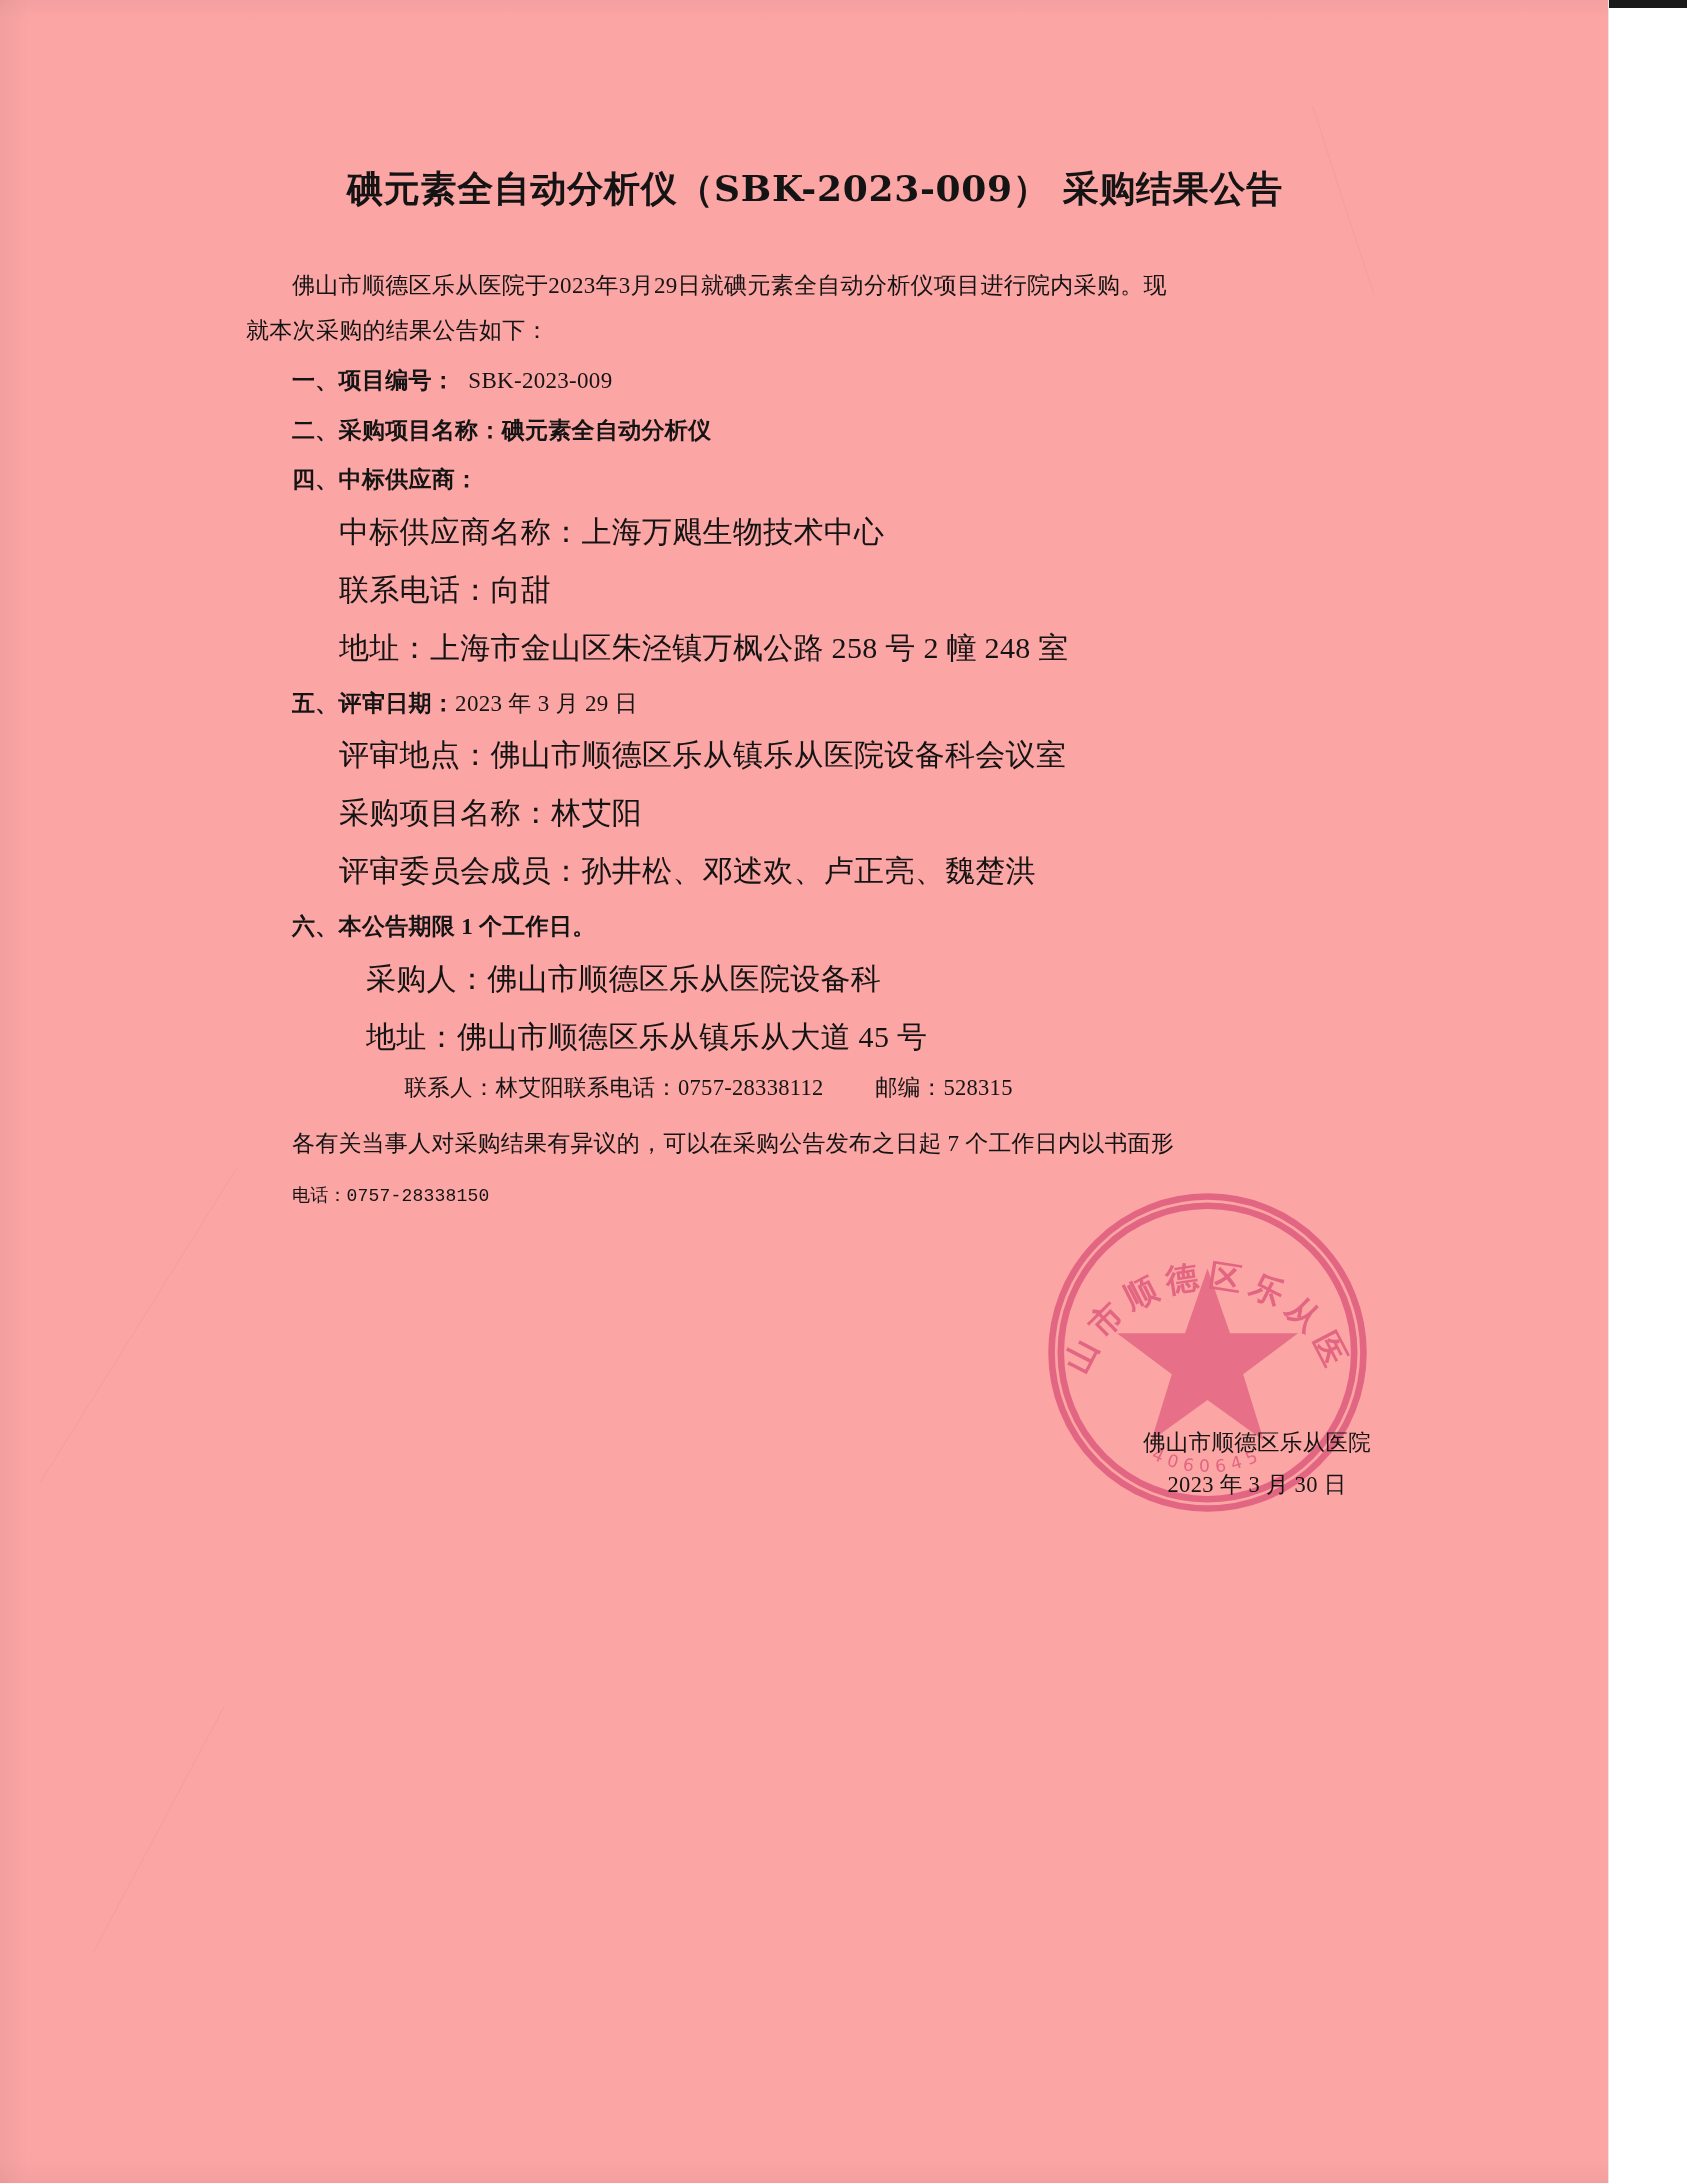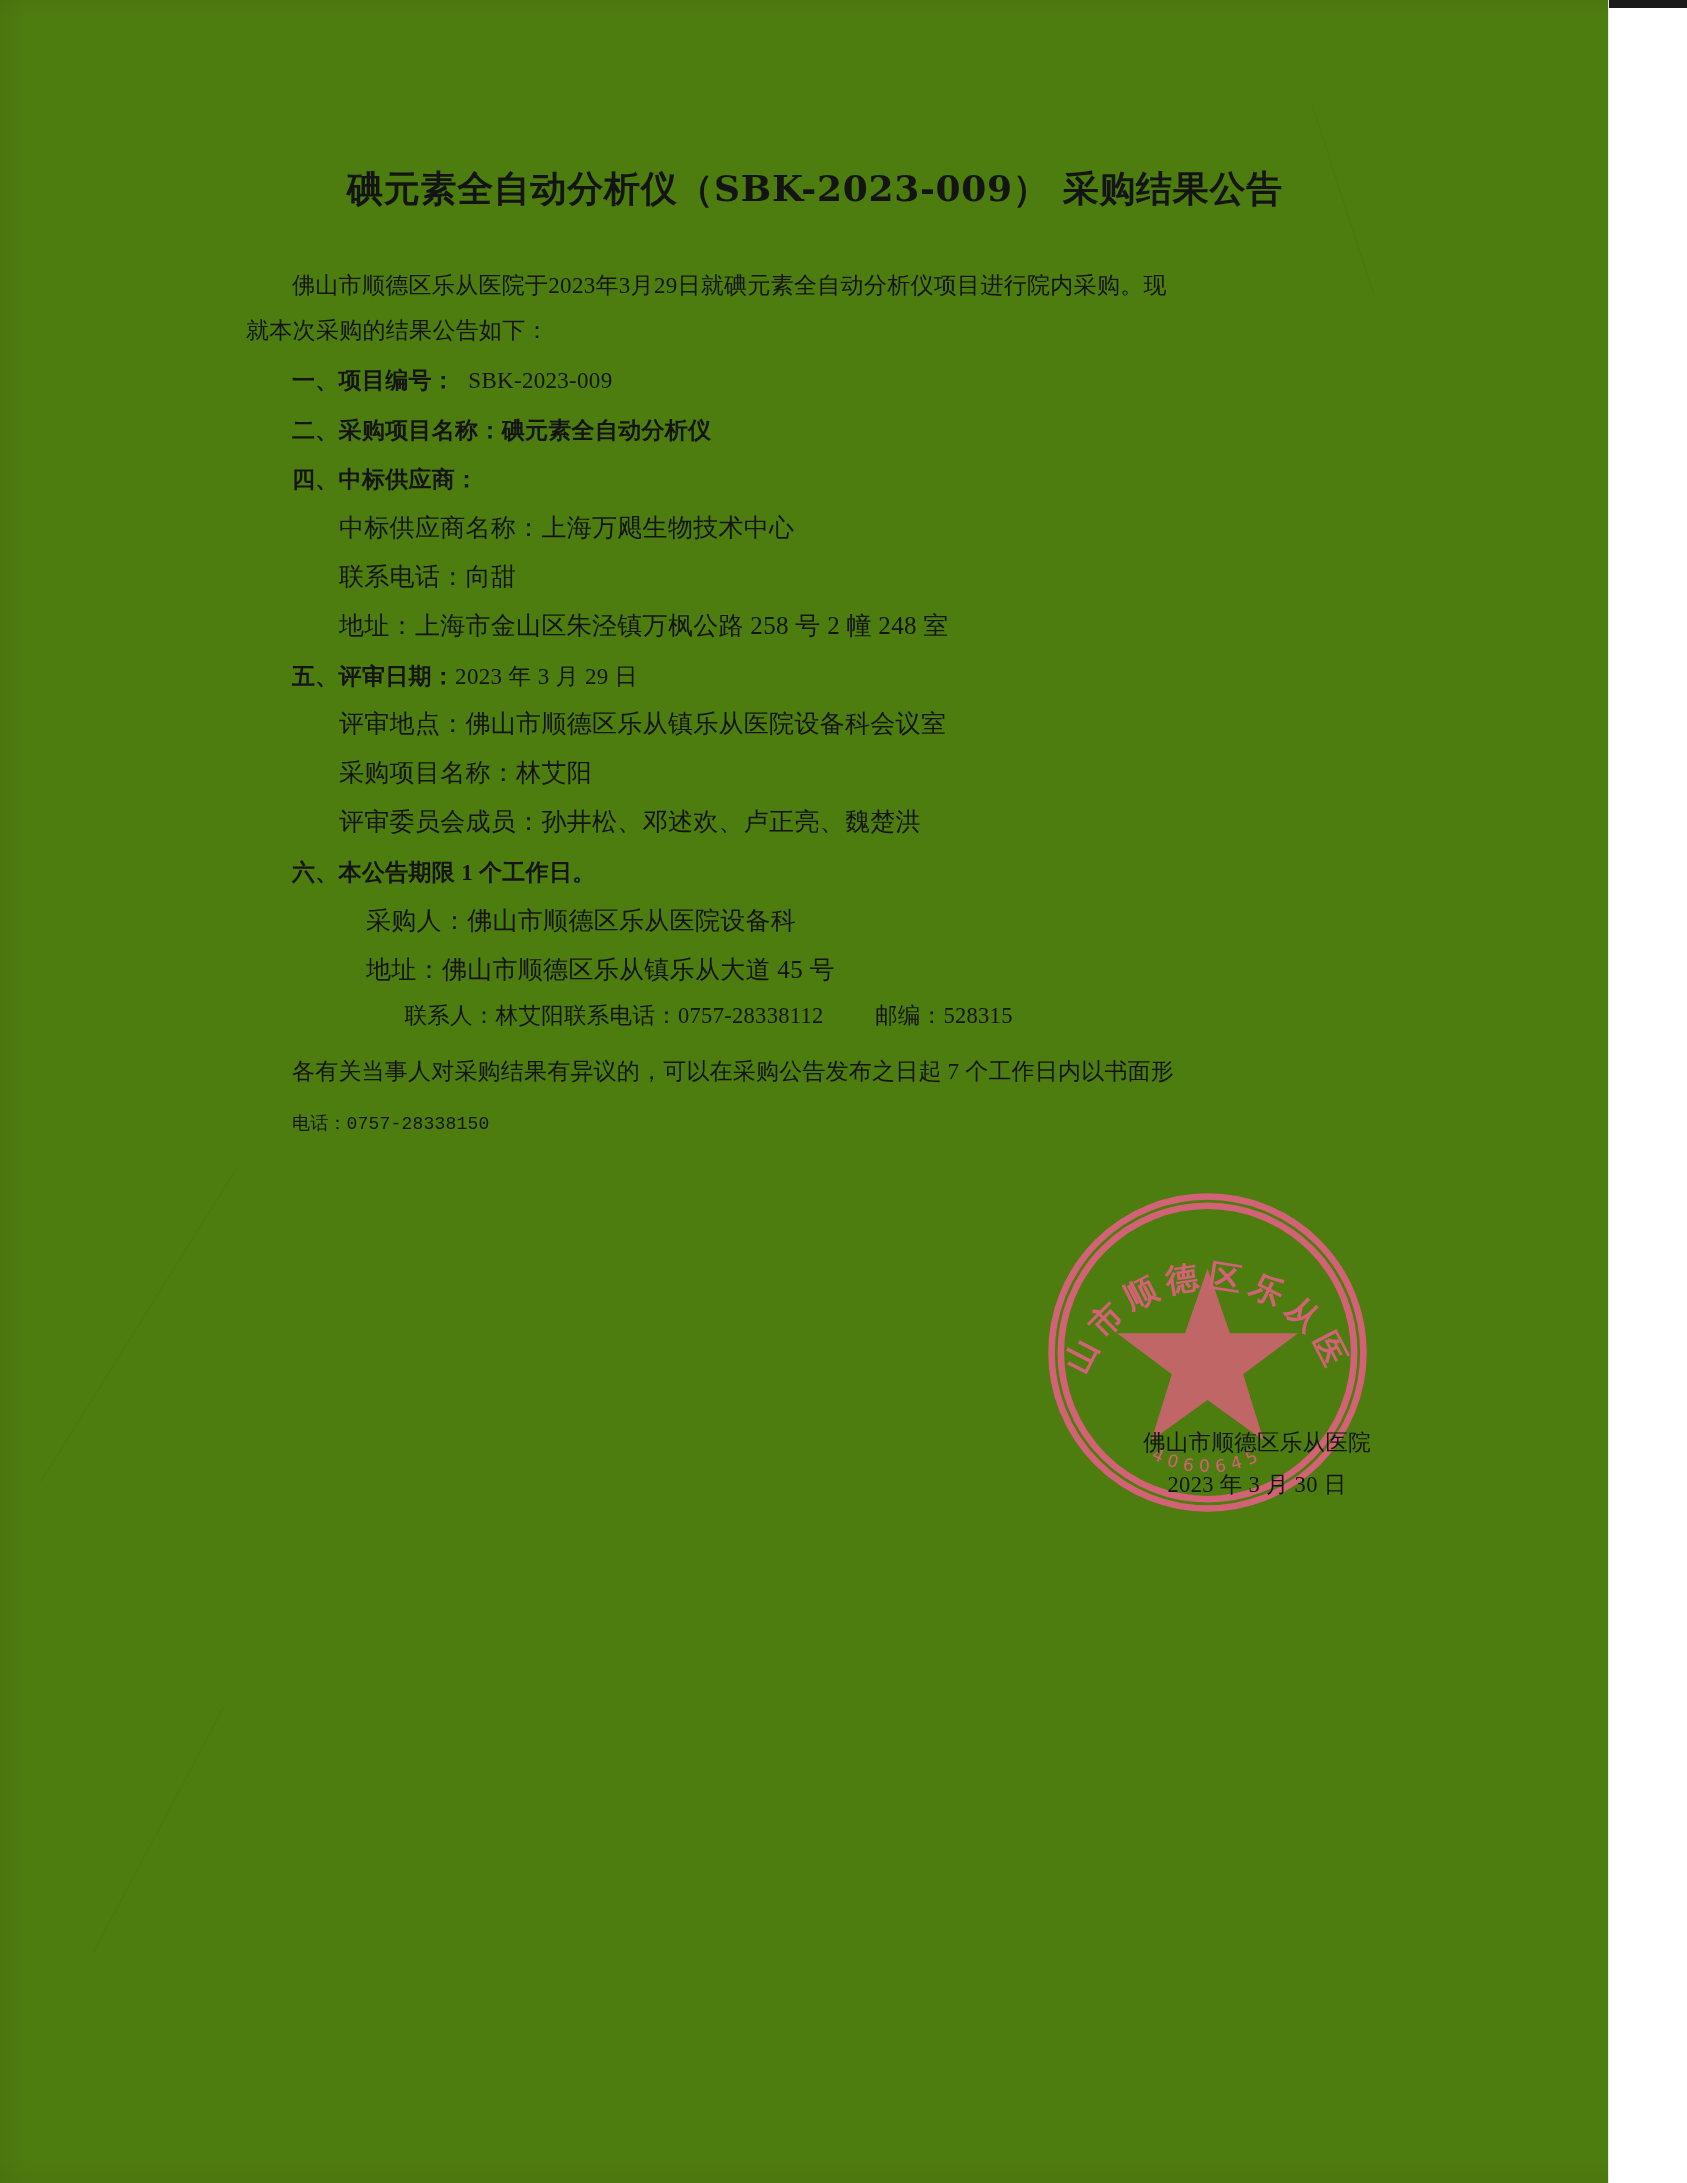--- a/index.html
+++ b/index.html
@@ -15,21 +15,21 @@
     color: #141414;
     overflow: hidden;
   }
 
   
   #page {
     position: absolute;
     left: 0; top: 0;
     width: 1687px;
     height: 2183px;
-    background: #4d7c0f;
+    background: #fca5a5;
   }
   
   #page::before {
     content: "";
     position: absolute;
     left: 0; top: 0; right: 0; bottom: 0;
     background:
       linear-gradient(90deg, rgba(0,0,0,0.045) 0px, rgba(0,0,0,0.0) 28px),
       linear-gradient(180deg, rgba(0,0,0,0.03) 0px, rgba(0,0,0,0) 20px),
       linear-gradient(0deg, rgba(0,0,0,0.03) 0px, rgba(0,0,0,0) 26.5px);
@@ -99,21 +99,21 @@
     font-weight: 700;
   }
   .clause .value {
     font-weight: 400;
   }
   .clause .value.bold {
     font-weight: 700;
   }
 
   .subline {
-    font-size: 25px;
+    font-size: 30px;
     line-height: 1.8;
     margin: 4px 0 0 0;
     padding-left: 93px;
     letter-spacing: 0.3px;
   }
   .subline.deep {
     padding-left: 120px;
   }
 
   .contact-row {

